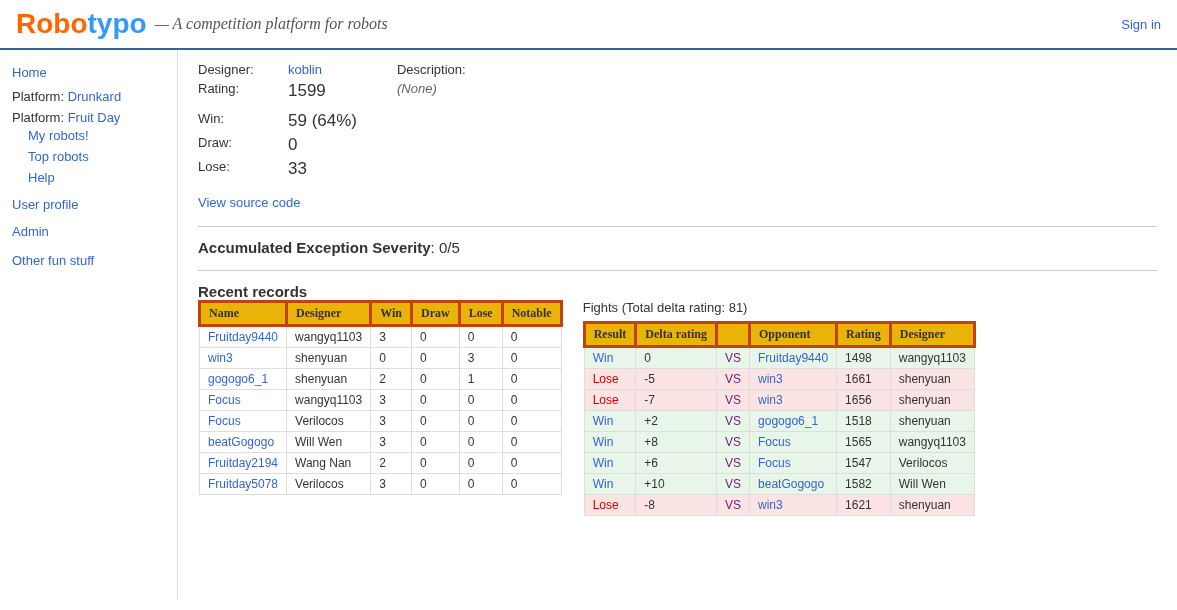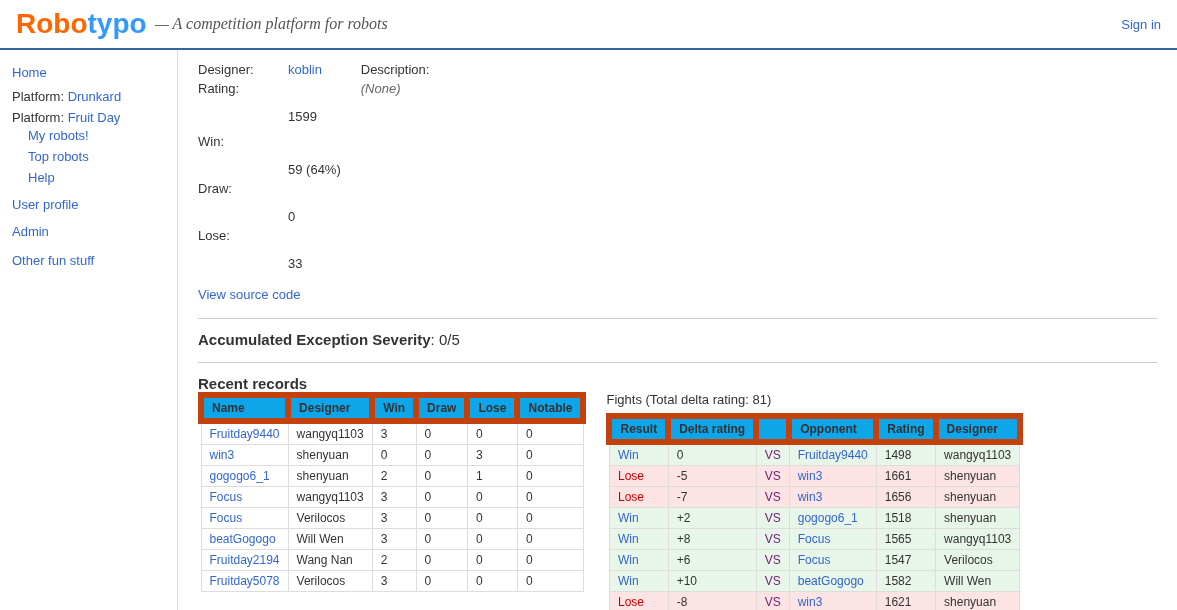--- a/index.html
+++ b/index.html
@@ -53,21 +53,21 @@
 
     
     #main {
       flex: 1;
       padding: 12px 20px;
     }
 
     h1.page-title { font-size: 18px; font-weight: bold; margin-bottom: 14px; color: #333; }
     .info-row { display: flex; margin-bottom: 4px; }
     .info-label { width: 90px; color: #333; font-size: 13px; }
-    .info-value { color: #333; font-size: 13px; margin-top: 28px; }
+    .info-value { color: #333; font-size: 17px; }
     .link-blue { color: #3366cc; text-decoration: none; }
     .italic-gray { color: #666; font-style: italic; }
 
     .view-source { margin-top: 8px; margin-bottom: 16px; }
 
     .section-divider { border: none; border-top: 1px solid #ccc; margin: 12px 0; }
 
     .accumulated-severity { font-size: 15px; margin-bottom: 14px; }
     .accumulated-severity strong { font-weight: bold; }
 
@@ -78,26 +78,27 @@
     .opponents-section { flex: 0 0 auto; }
     .fights-section { flex: 1; }
 
     .subtitle { font-size: 13px; margin-bottom: 6px; color: #333; }
 
     table.data-table {
       border-collapse: collapse;
       font-size: 12px;
     }
     table.data-table th {
-      background: #0ea5e9;
-      border: 6px solid #c2410c;
+      background: #eab308;
+      border: 3px solid #c2410c;
       padding: 3px 8px;
       text-align: left;
       font-weight: bold;
       white-space: nowrap;
+      font-family: Liberation Serif, serif;
     }
     table.data-table td {
       border: 1px solid #ddd;
       padding: 3px 8px;
       white-space: nowrap;
     }
     .win-row td { background: #e8f5e9; }
     .lose-row td { background: #fce4e4; }
     .result-win { color: #3366cc; text-decoration: none; }
     .result-lose { color: #cc0000; text-decoration: none; }
@@ -144,21 +145,21 @@
     </div>
     <div class="sidebar-divider"></div>
     <div class="sidebar-section">
       <a href="#" class="sidebar-link">Other fun stuff</a>
     </div>
   </div>
 
   <div id="main">
 
 
-    <div style="display:flex; gap: 20px; margin-bottom: 12px;">
+    <div style="display:flex; gap: 40px; margin-bottom: 12px;">
       <div>
         <div class="info-row">
           <span class="info-label">Designer:</span>
           <a href="#" class="link-blue">koblin</a>
         </div>
         <div class="info-row">
           <span class="info-label">Rating:</span>
           <span class="info-value">1599</span>
         </div>
         <div style="height:6px;"></div>

